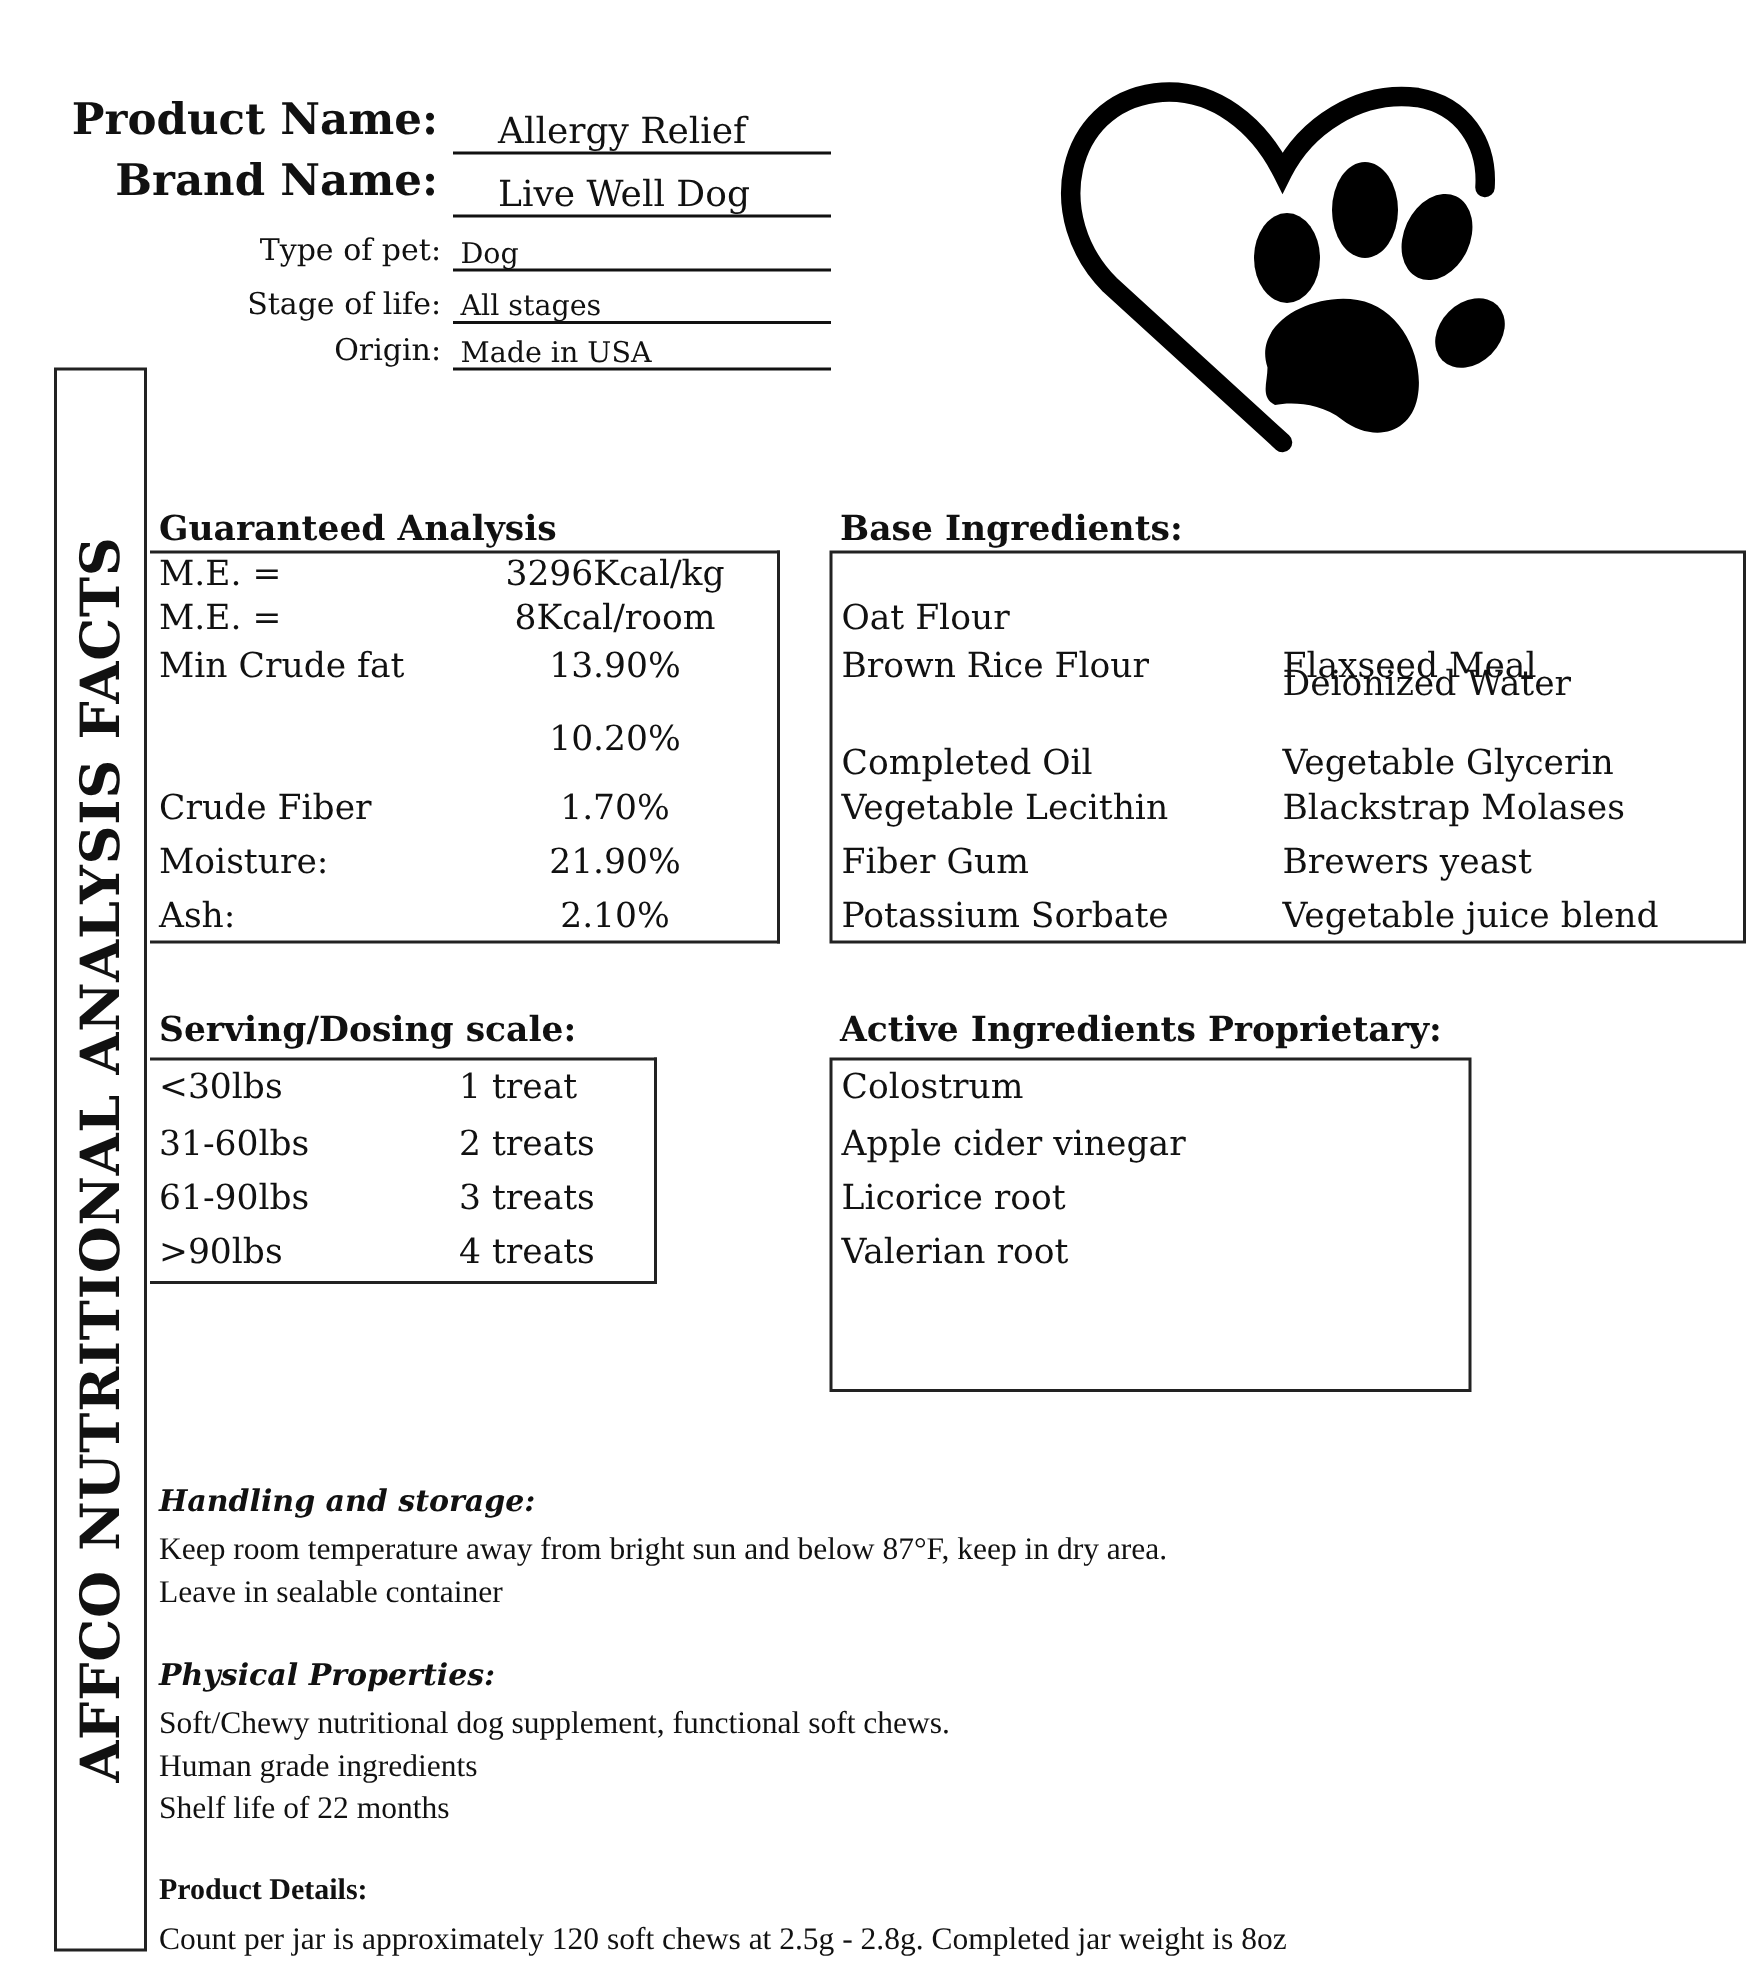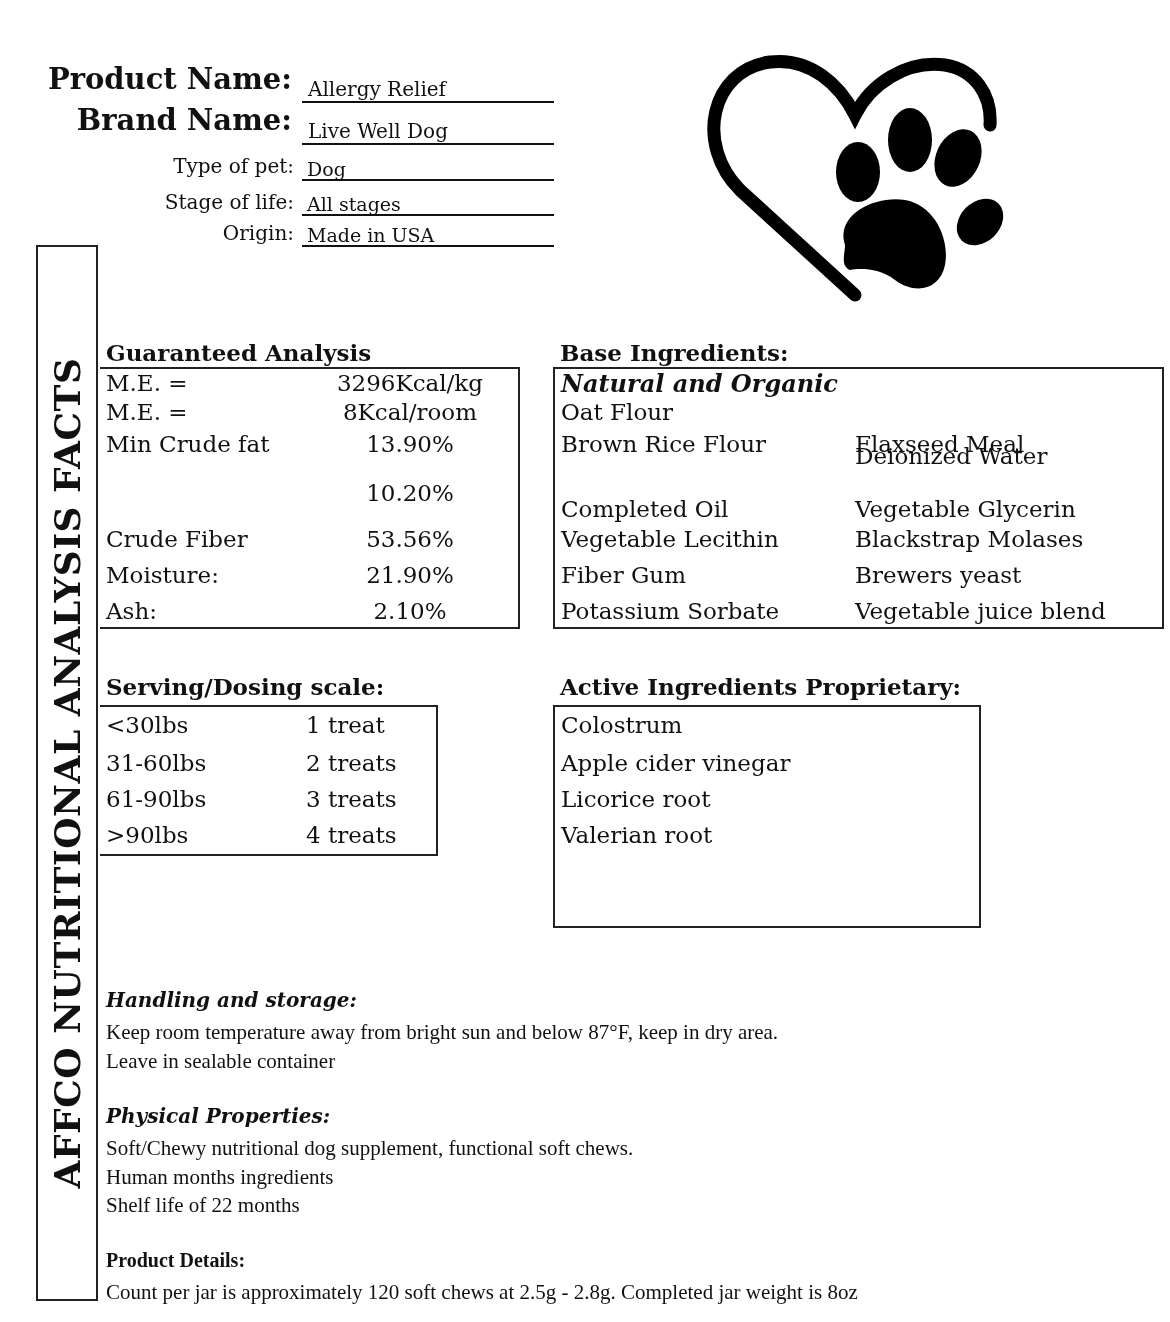--- a/index.html
+++ b/index.html
@@ -2,21 +2,21 @@
 <html><head>
 <meta charset="utf-8">
 <style>
   html, body { margin:0; padding:0; background:#ffffff; }
   body { width:1170px; height:1322px; position:relative; overflow:hidden;
          font-family:"DejaVu Serif","Liberation Serif",serif; color:#111; }
   .abs { position:absolute; }
   .lbl-big { font-weight:bold; font-size:29px; text-align:right; width:250px; }
   .lbl-sm { font-size:20px; text-align:right; width:250px; }
   .field { border-bottom:2px solid #111; width:252px; }
-  .val-big { font-size:20px; }
+  .val-big { font-size:24px;margin-left:24px; }
   .val-sm { font-size:19px; }
   .vbar { left:36px; top:245px; width:62px; height:1056px; border:2px solid #222; box-sizing:border-box; }
   .vtext { position:absolute; left:50%; top:50%; transform:translate(-50%,-50%) rotate(-90deg);
            white-space:nowrap; font-weight:bold; font-size:36px; letter-spacing:0.5px; }
   .sec-title { font-weight:bold; font-size:23px; }
   .box { border:2px solid #222; box-sizing:border-box; }
   .cell { font-size:23px; line-height:1.05; }
   .it-title { font-weight:bold; font-style:italic; font-size:20px; }
   .it-line { font-size:21px; font-family:"Liberation Serif","DejaVu Serif",serif; }
   .bold-title { font-weight:bold; font-size:20px; font-family:"Liberation Serif","DejaVu Serif",serif; }
@@ -67,30 +67,29 @@
 <div class="abs sec-title" style="left:106px;top:339px;">Guaranteed Analysis</div>
 <div class="abs box" style="left:100px;top:367px;width:420px;height:262px;border-left:none;">
   <div class="abs cell" style="left:6px;top:2px;">M.E. =</div>
   <div class="abs cell" style="left:230px;top:2px;width:160px;text-align:center;">3296Kcal/kg</div>
   <div class="abs cell" style="left:6px;top:31px;">M.E. =</div>
   <div class="abs cell" style="left:230px;top:31px;width:160px;text-align:center;">8Kcal/room</div>
   <div class="abs cell" style="left:6px;top:63px;">Min Crude fat</div>
   <div class="abs cell" style="left:230px;top:63px;width:160px;text-align:center;">13.90%</div>
   <div class="abs cell" style="left:230px;top:112px;width:160px;text-align:center;">10.20%</div>
   <div class="abs cell" style="left:6px;top:158px;">Crude Fiber</div>
-  <div class="abs cell" style="left:230px;top:158px;width:160px;text-align:center;">53.56%</div>
+  <div class="abs cell" style="left:230px;top:158px;width:160px;text-align:center;">1.70%</div>
   <div class="abs cell" style="left:6px;top:194px;">Moisture:</div>
   <div class="abs cell" style="left:230px;top:194px;width:160px;text-align:center;">21.90%</div>
   <div class="abs cell" style="left:6px;top:230px;">Ash:</div>
   <div class="abs cell" style="left:230px;top:230px;width:160px;text-align:center;">2.10%</div>
 </div>
 
 <div class="abs sec-title" style="left:560px;top:339px;">Base Ingredients:</div>
 <div class="abs box" style="left:553px;top:367px;width:611px;height:262px;">
-  <div class="abs" style="left:6px;top:0px;font-weight:bold;font-style:italic;font-size:24px;">Natural and Organic</div>
   <div class="abs cell" style="left:6px;top:31px;">Oat Flour</div>
   <div class="abs cell" style="left:300px;top:31px;margin-top:44px;">Deionized Water</div>
   <div class="abs cell" style="left:6px;top:63px;">Brown Rice Flour</div>
   <div class="abs cell" style="left:300px;top:63px;">Flaxseed Meal</div>
   <div class="abs cell" style="left:6px;top:128px;">Completed Oil</div>
   <div class="abs cell" style="left:300px;top:128px;">Vegetable Glycerin</div>
   <div class="abs cell" style="left:6px;top:158px;">Vegetable Lecithin</div>
   <div class="abs cell" style="left:300px;top:158px;">Blackstrap Molases</div>
   <div class="abs cell" style="left:6px;top:194px;">Fiber Gum</div>
   <div class="abs cell" style="left:300px;top:194px;">Brewers yeast</div>
@@ -117,17 +116,17 @@
   <div class="abs cell" style="left:6px;top:80px;">Licorice root</div>
   <div class="abs cell" style="left:6px;top:116px;">Valerian root</div>
 </div>
 
 <div class="abs it-title" style="left:106px;top:988px;">Handling and storage:</div>
 <div class="abs it-line" style="left:106px;top:1020px;">Keep room temperature away from bright sun and below 87°F, keep in dry area.</div>
 <div class="abs it-line" style="left:106px;top:1049px;">Leave in sealable container</div>
 
 <div class="abs it-title" style="left:106px;top:1104px;">Physical Properties:</div>
 <div class="abs it-line" style="left:106px;top:1136px;">Soft/Chewy nutritional dog supplement, functional soft chews.</div>
-<div class="abs it-line" style="left:106px;top:1165px;">Human months ingredients</div>
+<div class="abs it-line" style="left:106px;top:1165px;">Human grade ingredients</div>
 <div class="abs it-line" style="left:106px;top:1193px;">Shelf life of 22 months</div>
 
 <div class="abs bold-title" style="left:106px;top:1249px;">Product Details:</div>
 <div class="abs it-line" style="left:106px;top:1280px;">Count per jar is approximately 120 soft chews at 2.5g - 2.8g. Completed jar weight is 8oz</div>
 
 </body></html>

